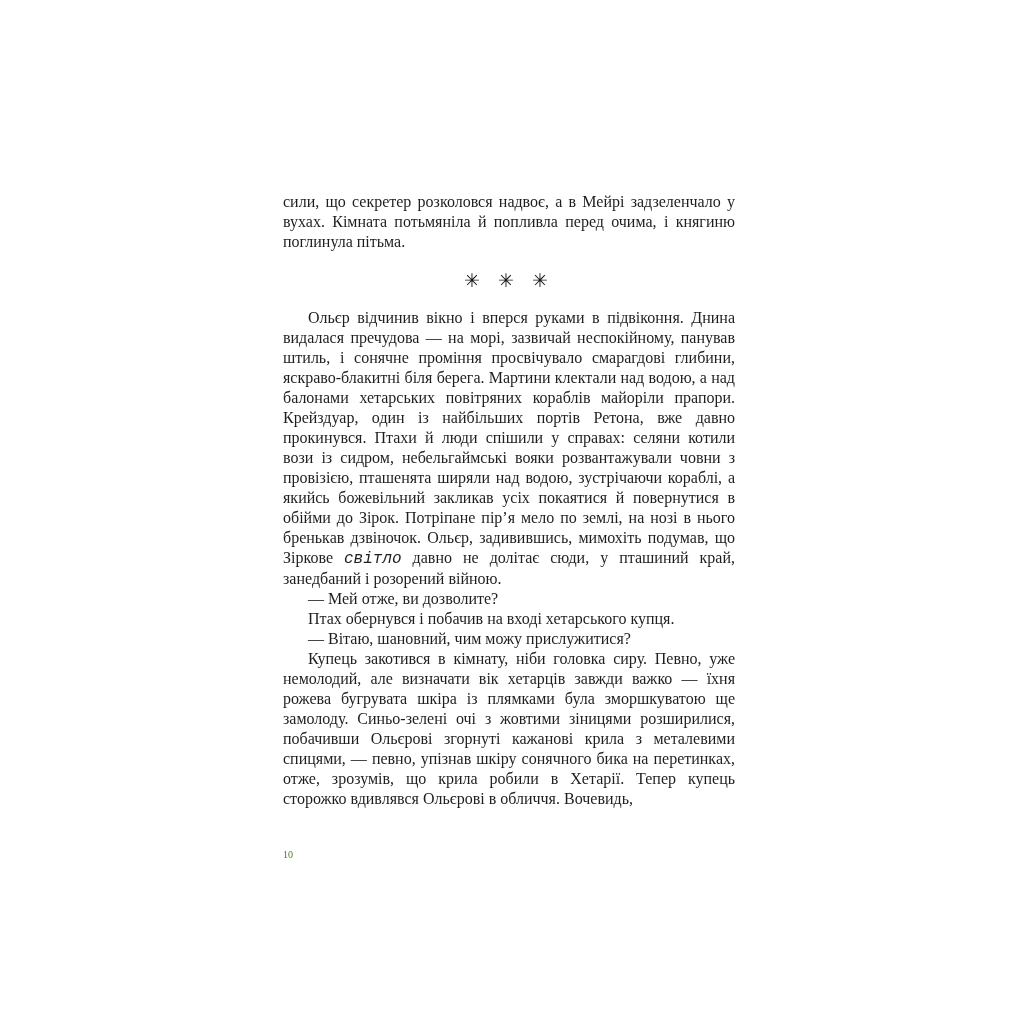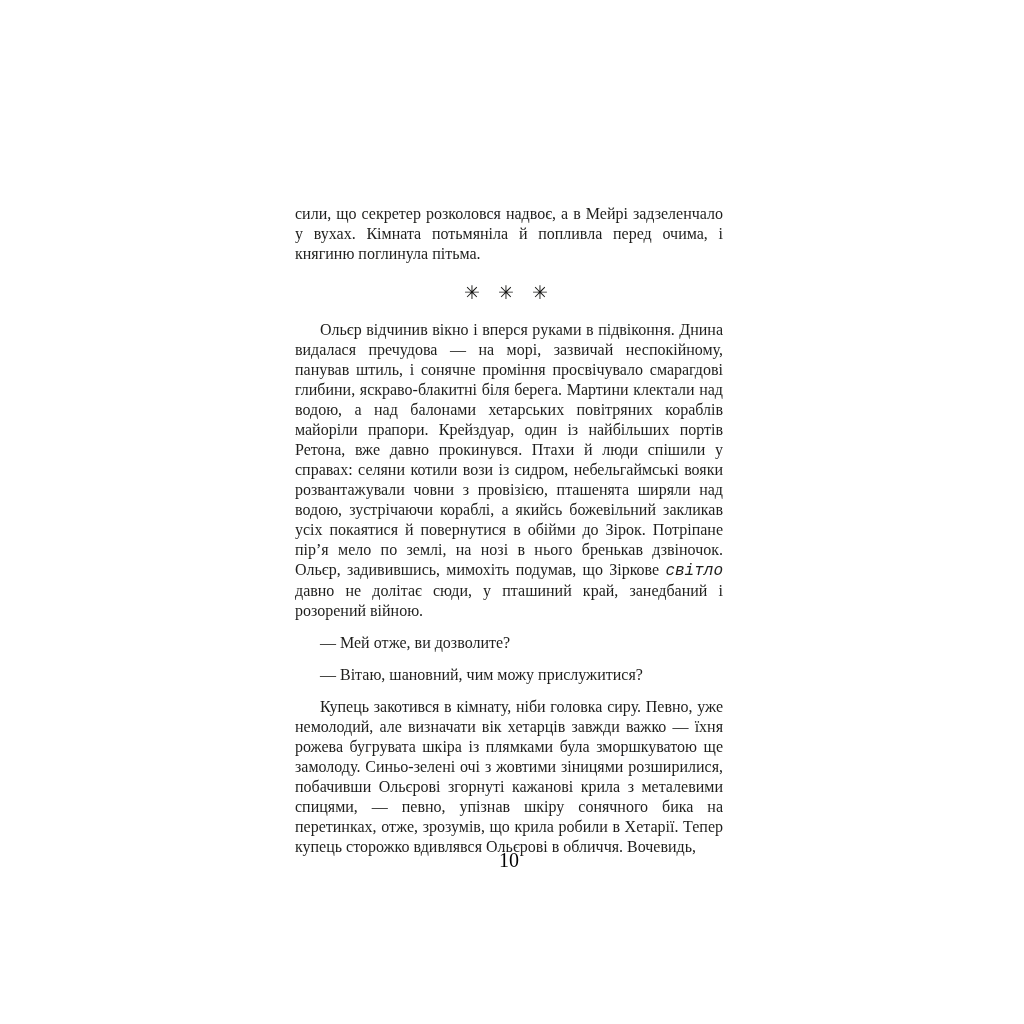--- a/index.html
+++ b/index.html
@@ -19,21 +19,21 @@
     left: 283px;
     top: 192px;
     width: 452px;
     font-family: "Liberation Serif", "DejaVu Serif", serif;
     font-size: 16px;
     line-height: 20px;
     color: #1e1e1c;
     text-align: justify;
   }
   .text-column p {
-    margin: 12px;
+    margin: 0;
     padding: 0;
   }
   .text-column p.indent {
     text-indent: 25px;
   }
   .text-column em {
     font-style: italic;
     font-family: Liberation Mono, monospace;
   }
   .divider {
@@ -44,32 +44,33 @@
     margin: 16px 0;
     letter-spacing: 6px;
     color: #151513;
     text-indent: 0;
   }
   .page-number {
     position: absolute;
     left: 283px;
     top: 849px;
     width: 452px;
-    text-align: center;
+    text-align: left;
     font-family: "Liberation Serif", "DejaVu Serif", serif;
-    font-size: 20px;
-    color: #000000;
+    font-size: 10px;
+    color: #4d7c0f;
   }
 </style>
 </head>
 <body>
 
 <div class="book-page">
   <main class="text-column" id="text-column">
       <p class=""><span>сили, що секретер розколовся надвоє, а в Мейрі задзеленчало у вухах. Кімната потьмяніла й попливла перед очима, і княгиню поглинула пітьма.</span></p>
       <div class="divider"><span>✳ ✳ ✳</span></div>
       <p class="indent"><span>Ольєр відчинив вікно і вперся руками в підвіконня. Днина видалася пречудова — на морі, зазвичай неспокійному, панував штиль, і сонячне проміння просвічувало смарагдові глибини, яскраво-блакитні біля берега. Мартини клектали над водою, а над балонами хетарських повітряних кораблів майоріли прапори. Крейздуар, один із найбільших портів Ретона, вже давно прокинувся. Птахи й люди спішили у справах: селяни котили вози із сидром, небельгаймські вояки розвантажували човни з провізією, пташенята ширяли над водою, зустрічаючи кораблі, а якийсь божевільний закликав усіх покаятися й повернутися в обійми до Зірок. Потріпане пір’я мело по землі, на нозі в нього бренькав дзвіночок. Ольєр, задивившись, мимохіть подумав, що Зіркове </span><em>світло</em><span> давно не долітає сюди, у пташиний край, занедбаний і розорений війною.</span></p>
       <p class="indent"><span>— Мей отже, ви дозволите?</span></p>
+      <p class="indent"><span>Птах обернувся і побачив на вході хетарського купця.</span></p>
       <p class="indent"><span>— Вітаю, шановний, чим можу прислужитися?</span></p>
       <p class="indent"><span>Купець закотився в кімнату, ніби головка сиру. Певно, уже немолодий, але визначати вік хетарців завжди важко — їхня рожева бугрувата шкіра із плямками була зморшкуватою ще замолоду. Синьо-зелені очі з жовтими зіницями розширилися, побачивши Ольєрові згорнуті кажанові крила з металевими спицями, — певно, упізнав шкіру сонячного бика на перетинках, отже, зрозумів, що крила робили в Хетарії. Тепер купець сторожко вдивлявся Ольєрові в обличчя. Вочевидь,</span></p>
     </main>
   <div class="page-number">10</div>
 </div>
 
 </body></html>

